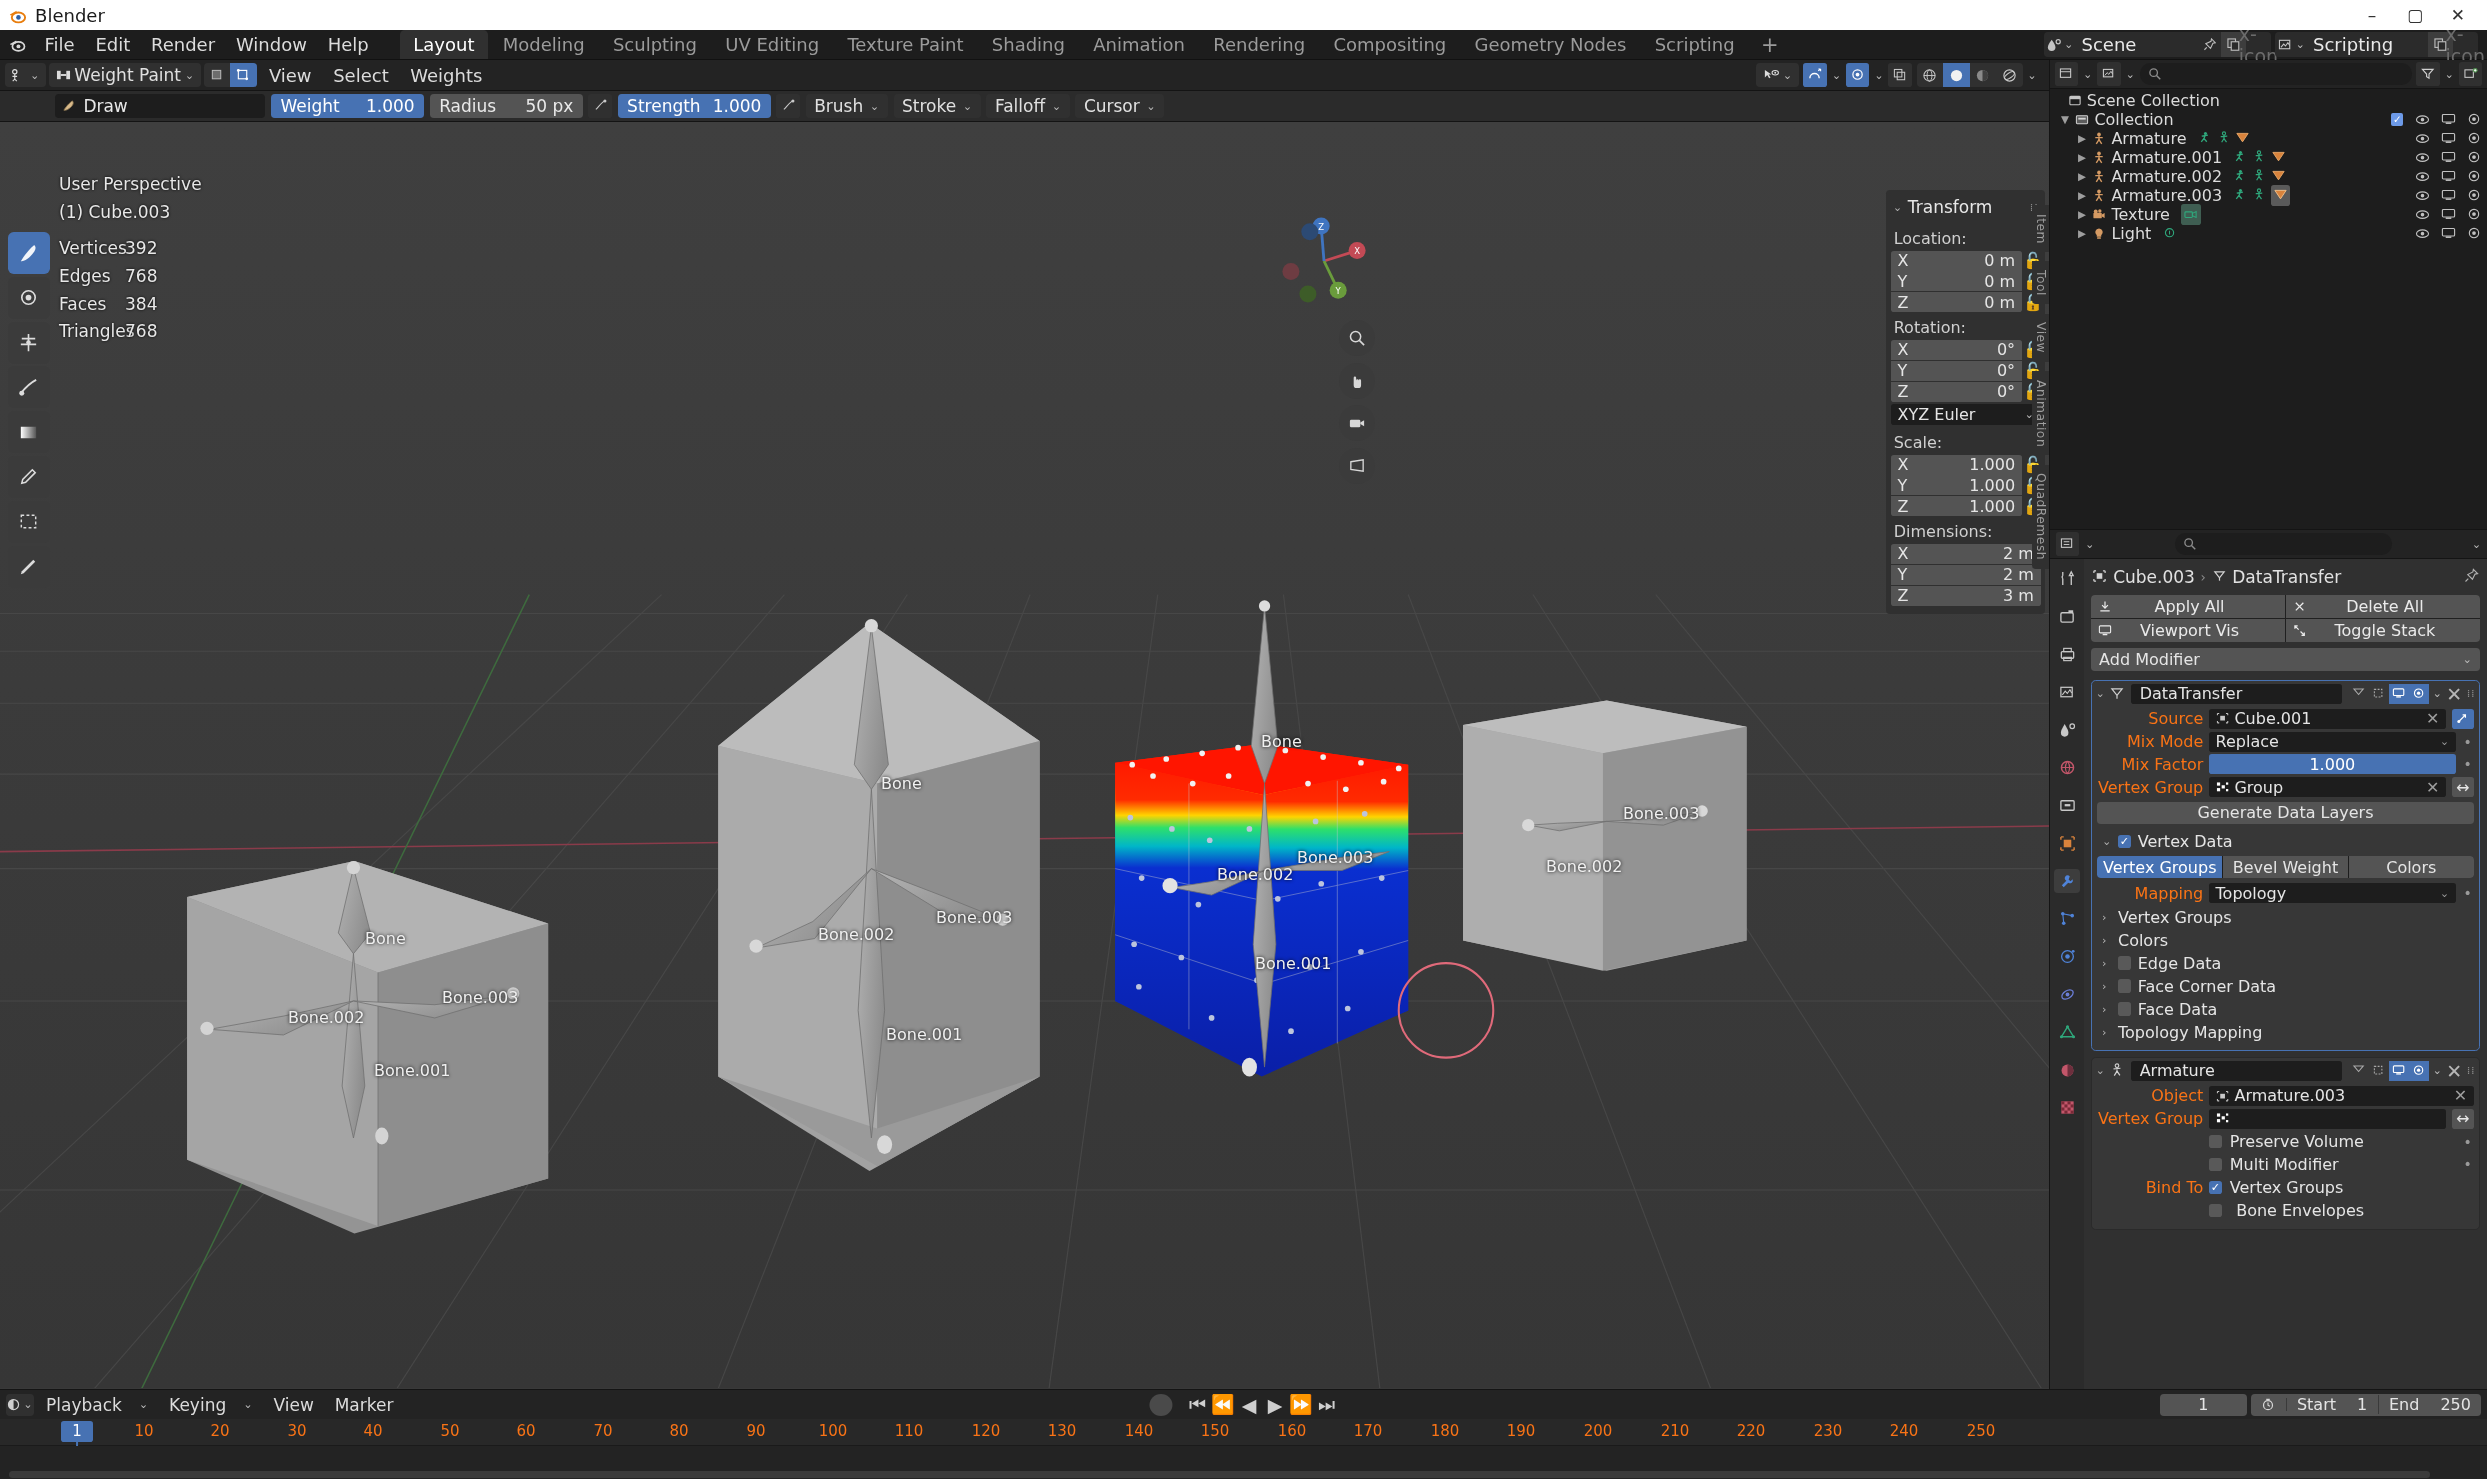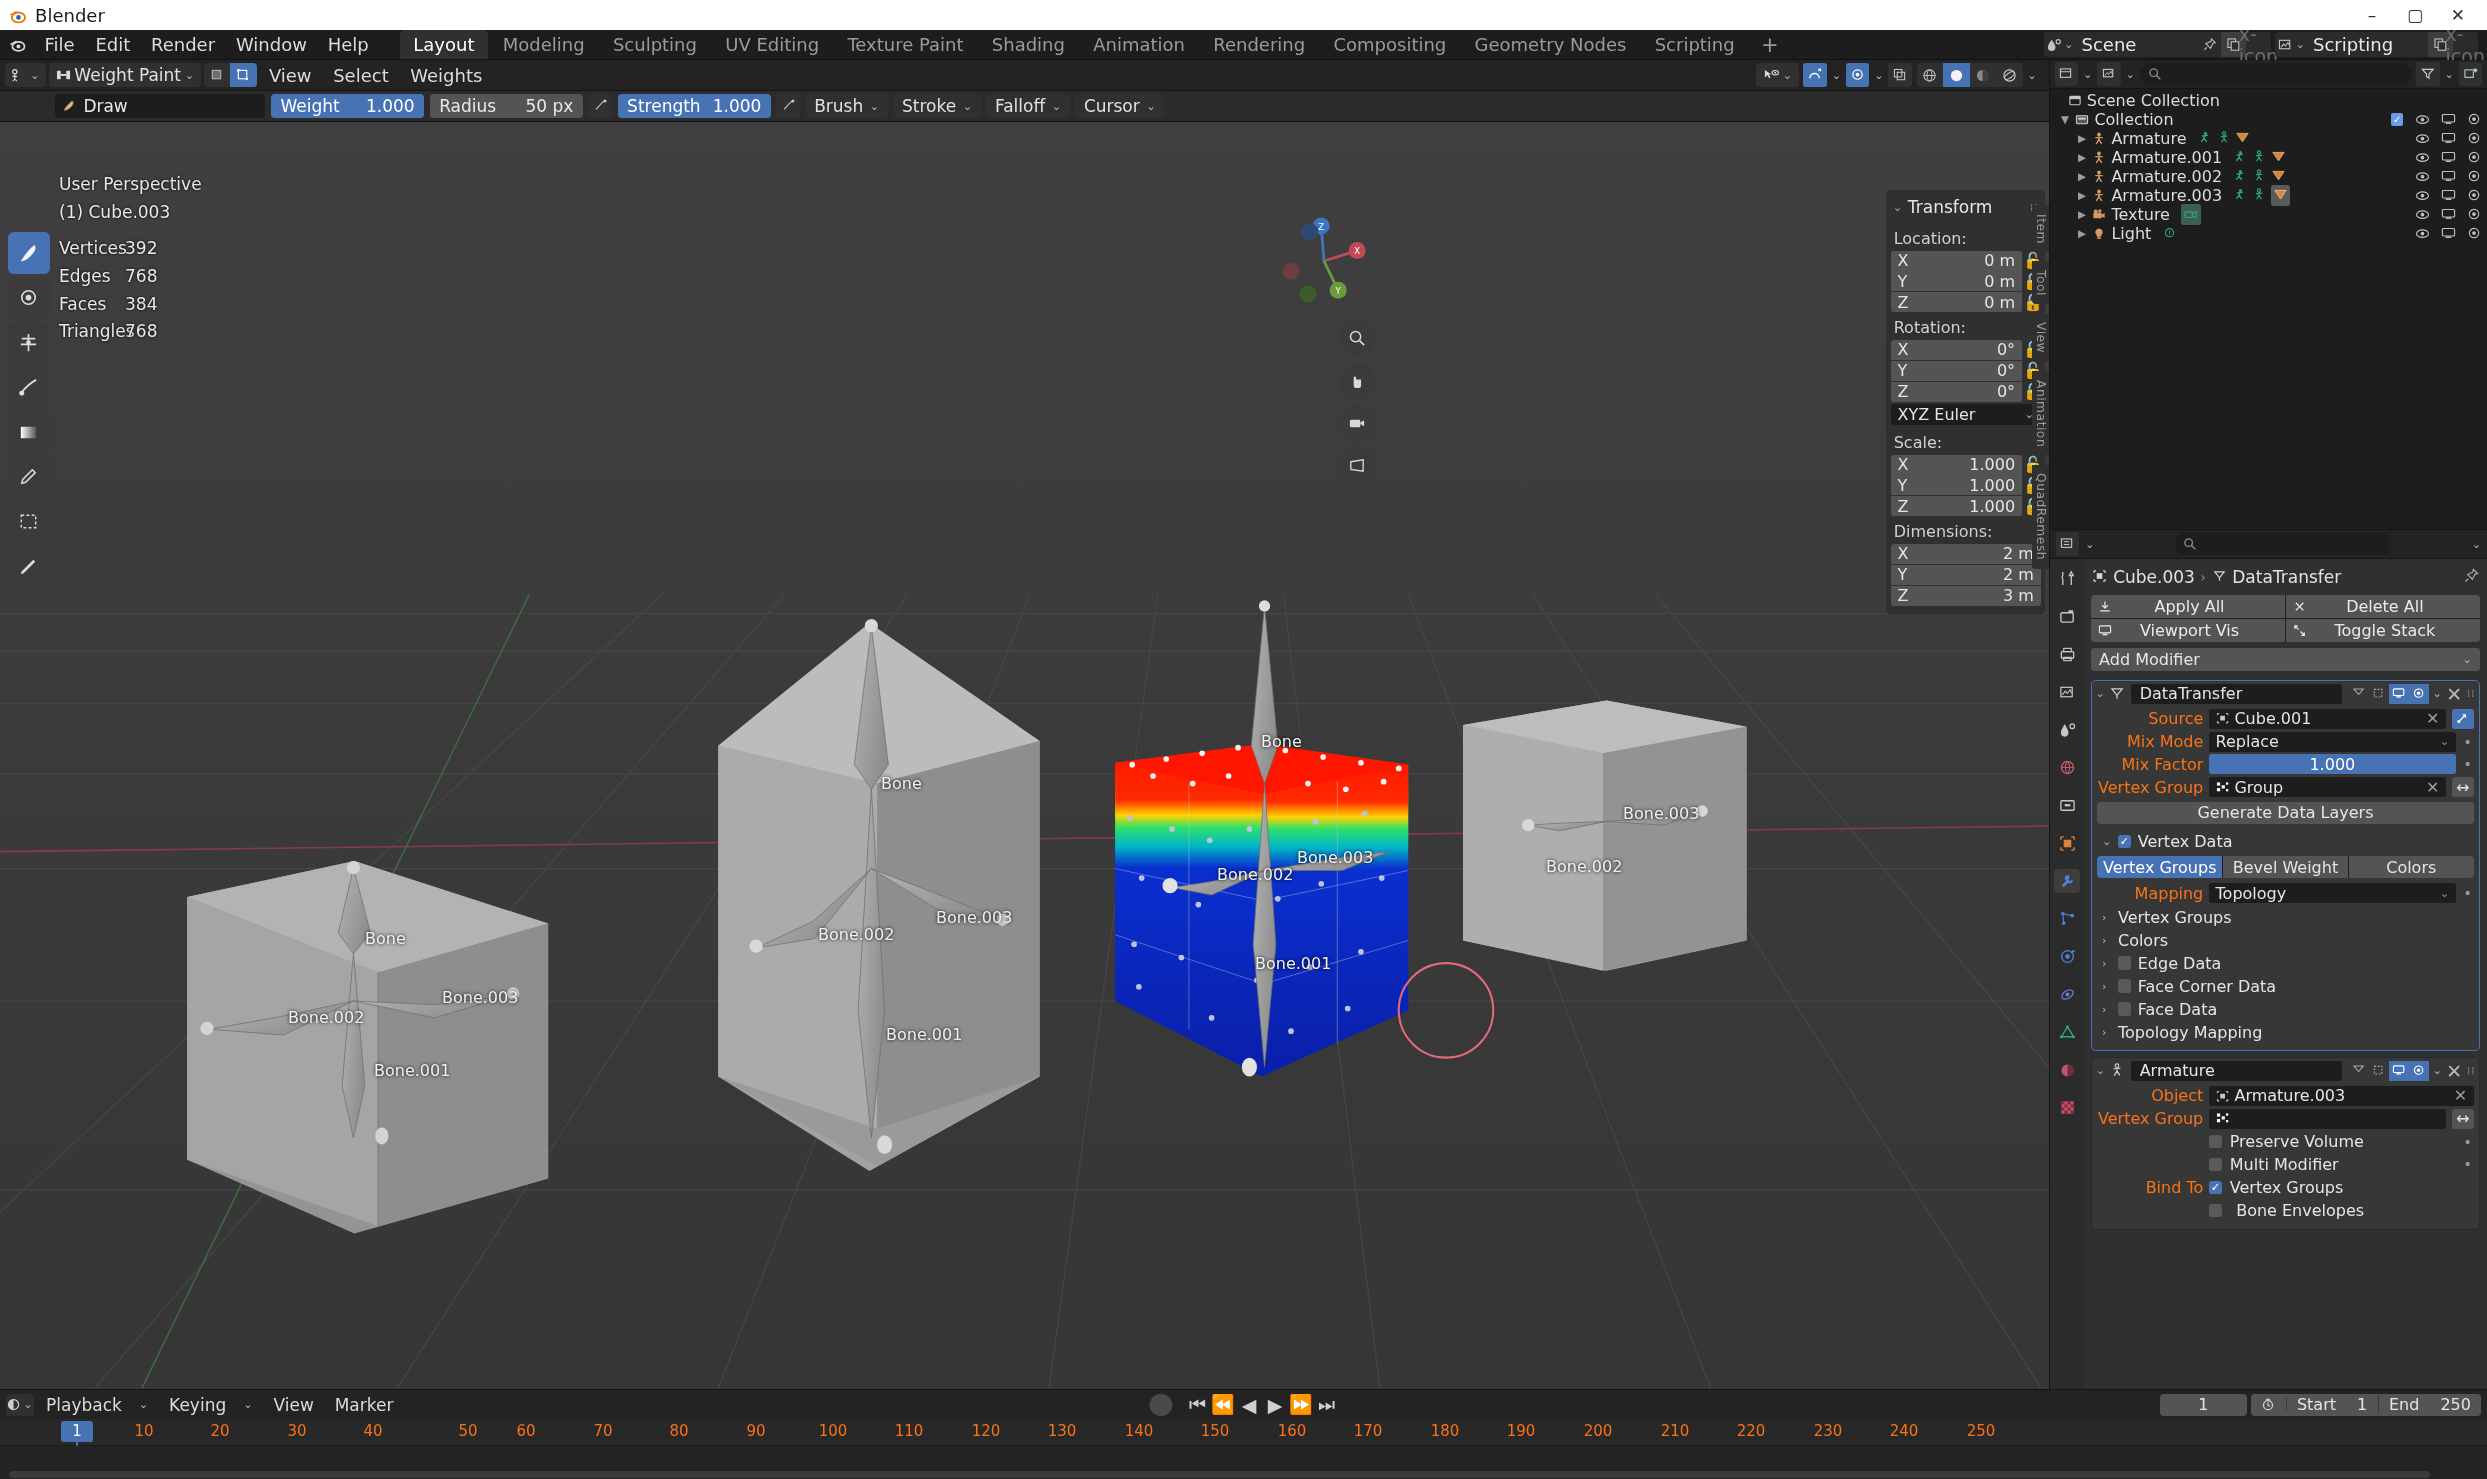--- a/index.html
+++ b/index.html
@@ -1689,21 +1689,21 @@
       </span>
     </span>
   </div>
 
   <div class="tl-ruler">
     <span class="playhead" style="left:77px">1</span>
     <span class="tick" style="left:144px">10</span>
     <span class="tick" style="left:220px">20</span>
     <span class="tick" style="left:297px">30</span>
     <span class="tick" style="left:373px">40</span>
-    <span class="tick" style="left:468px">50</span>
+    <span class="tick" style="left:450px">50</span>
     <span class="tick" style="left:526px">60</span>
     <span class="tick" style="left:603px">70</span>
     <span class="tick" style="left:679px">80</span>
     <span class="tick" style="left:756px">90</span>
     <span class="tick" style="left:833px">100</span>
     <span class="tick" style="left:909px">110</span>
     <span class="tick" style="left:986px">120</span>
     <span class="tick" style="left:1062px">130</span>
     <span class="tick" style="left:1139px">140</span>
     <span class="tick" style="left:1215px">150</span>

